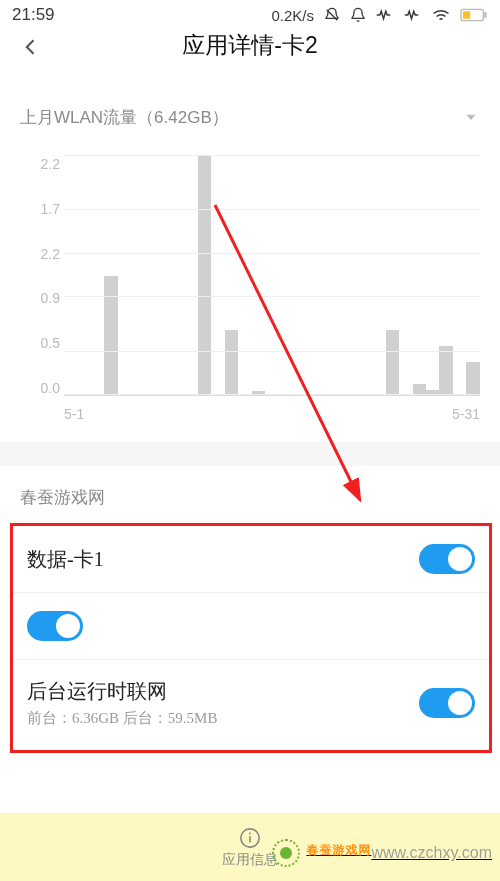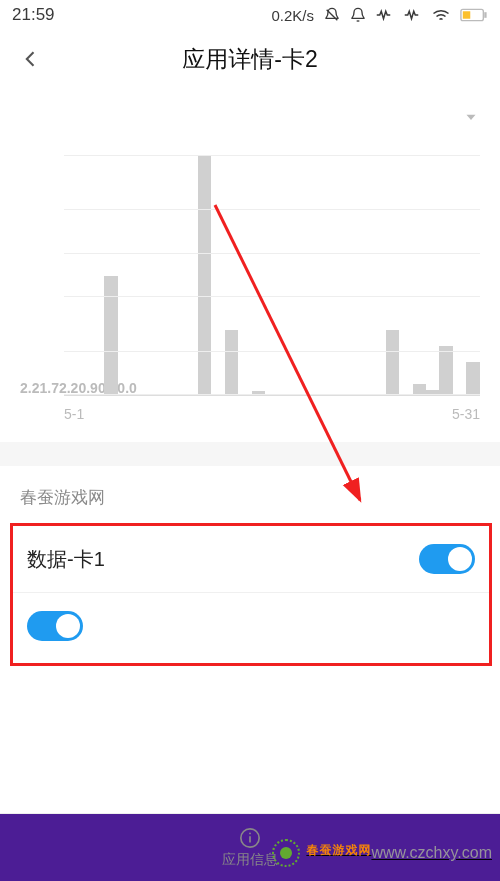--- a/index.html
+++ b/index.html
@@ -1,43 +1,43 @@
 <!DOCTYPE html>
 <html><head>
 <meta charset="utf-8">
 <style>
   * { box-sizing: border-box; margin: 0; padding: 0; }
   html, body { width: 500px; height: 881px; font-family: -apple-system, "Helvetica Neue", Arial, sans-serif; background: #fff; color: #000; overflow: hidden; }
   .status-bar { height: 30px; display: flex; align-items: center; padding: 12px 12px; font-size: 15px; color: #3a3a3a; }
   .status-left { flex: 1; font-size: 17px; font-weight: 400; }
   .status-right { display: flex; align-items: center; gap: 10px; font-size: 15px; }
-  .header { height: 58px; display: flex; align-items: center; padding: 0 14px; }
+  .header { height: 58px; display: flex; padding: 0 14px; }
   .back { width: 34px; height: 34px; display:flex; align-items:center; justify-content:center; }
   .title { flex:1; text-align:center; font-size: 23px; font-weight: 500; color:#111; padding-right:34px; }
   .section-row { height: 58px; display:flex; align-items:center; padding: 0 20px; color:#8a8a8a; font-size: 17px; }
   .section-row .sp { flex:1; }
   .chev { color:#bbb; }
   .chart-wrap { padding: 10px 20px 8px 20px; }
   .chart { position: relative; height: 270px; }
-  .yaxis { position:absolute; left:0; top:0; bottom:30px; width:40px; display:flex; justify-content:space-between; align-items:flex-end; color:#bbb; font-size:14px;font-weight:bold; }
+  .yaxis { position:absolute; left:0; top:0; bottom:30px; width:40px; display:flex; flex-direction:column; justify-content:space-between; align-items:flex-end; color:#bbb; font-size:14px; }
   .plot { position:absolute; left:44px; right:0; top:0; bottom:30px; border-bottom:1px solid #ddd; }
   .grid-line { position:absolute; left:0; right:0; height:0; border-top:1px solid #eee; }
   .bars { position:absolute; left:0; right:0; bottom:0; top:0; display:flex; align-items:flex-end; }
   .bar { width: calc(100% / 31); background:#d0d0d0; margin-right:0; }
   .xaxis { position:absolute; left:44px; right:0; bottom:0; height:24px; display:flex; justify-content:space-between; color:#bbb; font-size:14px; padding-top:4px; }
   .spacer-band { height: 24px; background:#f6f6f6; margin-top:8px; }
   .section-title { padding: 20px 20px 14px; color:#8a8a8a; font-size:17px; }
-  .highlight-box { margin: 0 8px 0 10px; border:3px solid #f02020; padding-bottom:4px; }
+  .highlight-box { margin: 0 8px 0 10px; border:3px solid #f02020; padding-bottom:4px;font-family:Liberation Serif, serif; }
   .toggle-row { padding: 18px 14px; display:flex; align-items:center; }
   .toggle-row + .toggle-row { border-top:1px solid #f0f0f0; }
   .toggle-label { flex:1; font-size:20px; color:#222; }
   .toggle-sub { font-size:15px; color:#9a9a9a; margin-top:4px; }
   .switch { width:56px; height:30px; border-radius:15px; background:#1f9bf0; position:relative; }
   .switch::after { content:""; position:absolute; right:3px; top:3px; width:24px; height:24px; border-radius:50%; background:#fff; }
-  .bottom-bar { position:absolute; left:0; right:0; bottom:0; height:68px; border-top:1px solid #eee; display:flex; align-items:center; justify-content:center; color:#888; font-size:14px; background:#4c1d95; }
+  .bottom-bar { position:absolute; left:0; right:0; bottom:0; height:68px; border-top:1px solid #eee; display:flex; align-items:center; justify-content:center; color:#888; font-size:14px; background:#fef9c3; }
   .bottom-item { display:flex; flex-direction:column; align-items:center; gap:2px; }
   .watermark { position:absolute; right:8px; bottom:14px; display:flex; align-items:center; gap:6px; opacity:0.95; }
   .wm-logo { width:28px; height:28px; border-radius:50%; border:2px dotted #64b22b; display:flex; align-items:center; justify-content:center; }
   .wm-logo-inner { width:12px; height:12px; border-radius:50%; background:#64b22b; }
   .wm-text { display:flex; flex-direction:row; font-size:12px; line-height:1.1;text-decoration:underline; }
   .wm-text .t1 { font-weight:700; color:#ff8a00; letter-spacing:1px; }
   .wm-text .t2 { color:#9a9a9a; font-size:16px; }
   .arrow-overlay { position:absolute; left:0; top:0; pointer-events:none; }
   .icon { display:inline-flex; align-items:center; justify-content:center; }
 </style>
@@ -90,20 +90,21 @@
 <div class="header">
   <div class="back icon">
     <svg width="20" height="20" viewBox="0 0 24 24" fill="none" stroke="#555" stroke-width="2.5">
         <polyline points="15 4 7 12 15 20"></polyline>
       </svg>
   </div>
   <div class="title">应用详情-卡2</div>
 </div>
 
 <div class="section-row">
+  <span>上月WLAN流量（6.42GB）</span>
   <span class="sp"></span>
   <span class="chev icon">
     <svg width="18" height="18" viewBox="0 0 24 24" fill="#bbb">
         <polygon points="6 9 18 9 12 16"></polygon>
       </svg>
   </span>
 </div>
 
 <div class="chart-wrap">
   <div class="chart">
@@ -168,20 +169,27 @@
 <div class="section-title">春蚕游戏网</div>
 
 <div class="highlight-box">
   <div class="toggle-row">
     <div class="toggle-label">数据-卡1</div>
     <div class="switch"></div>
   </div>
   <div class="toggle-row">
     <div class="switch"></div>
   </div>
+  <div class="toggle-row">
+    <div style="flex:1">
+      <div class="toggle-label" style="font-size:20px">后台运行时联网</div>
+      <div class="toggle-sub">前台：6.36GB  后台：59.5MB</div>
+    </div>
+    <div class="switch"></div>
+  </div>
 </div>
 
 <div class="bottom-bar">
   <div class="bottom-item">
     <span class="icon">
       <svg width="22" height="22" viewBox="0 0 24 24" fill="none" stroke="#888" stroke-width="1.8">
           <circle cx="12" cy="12" r="10"></circle>
           <line x1="12" y1="10" x2="12" y2="17"></line>
           <circle cx="12" cy="7" r="1" fill="#888" stroke="none"></circle>
         </svg>

